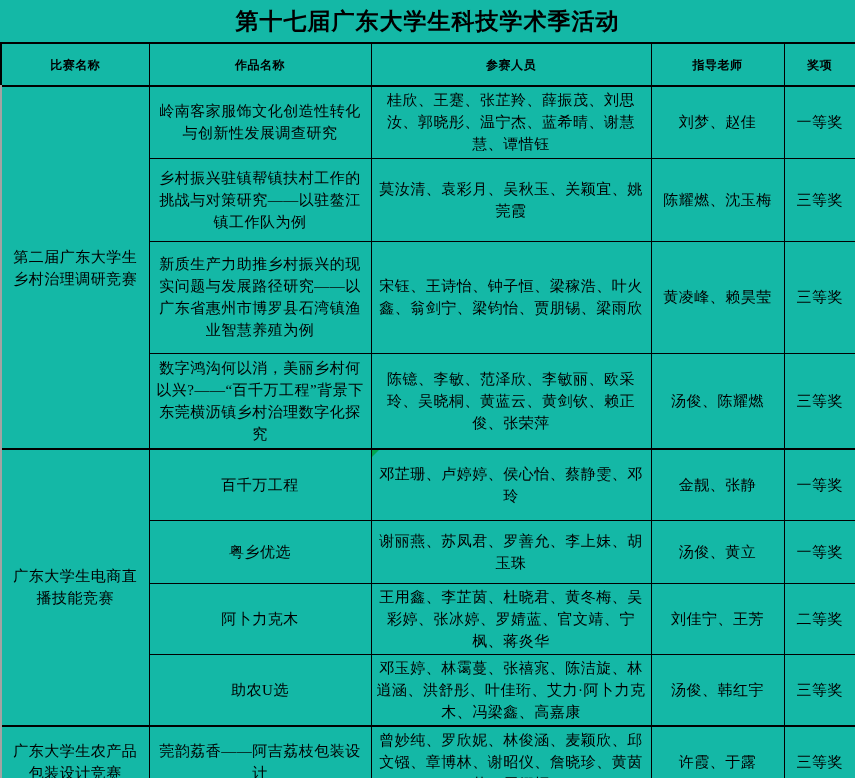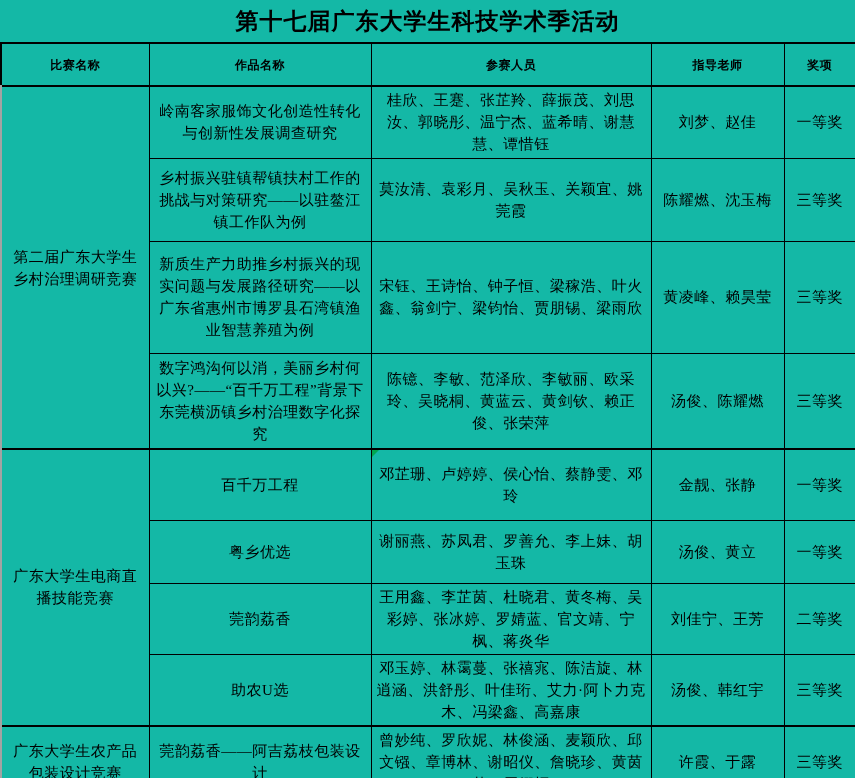--- a/index.html
+++ b/index.html
@@ -128,21 +128,21 @@
       </tr>
 
       <tr style="height:63px">
         <td>粤乡优选</td>
         <td>谢丽燕、苏凤君、罗善允、李上妹、胡玉珠</td>
         <td>汤俊、黄立</td>
         <td class="award-cell">一等奖</td>
       </tr>
 
       <tr style="height:62px">
-        <td>莞韵荔香</td>
+        <td>阿卜力克木</td>
         <td>王用鑫、李芷茵、杜晓君、黄冬梅、吴彩婷、张冰婷、罗婧蓝、官文靖、宁枫、蒋炎华</td>
         <td>刘佳宁、王芳</td>
         <td class="award-cell">二等奖</td>
       </tr>
 
       <tr style="height:69px">
         <td>助农U选</td>
         <td>邓玉婷、林霭蔓、张禧宨、陈洁旋、林逍涵、洪舒彤、叶佳珩、艾力·阿卜力克木、冯梁鑫、高嘉康</td>
         <td>汤俊、韩红宇</td>
         <td class="award-cell">三等奖</td>

